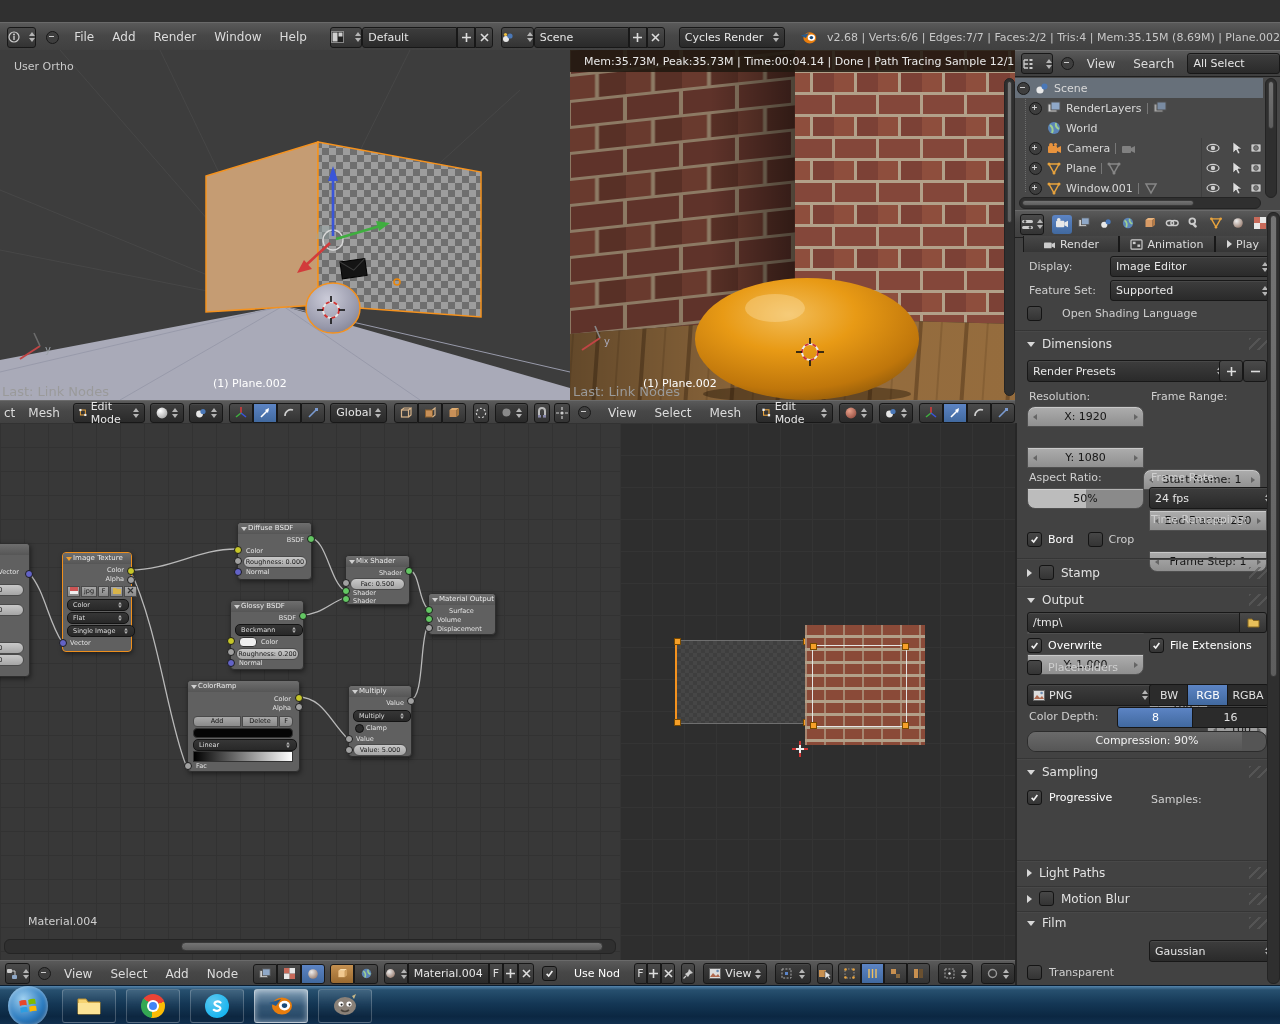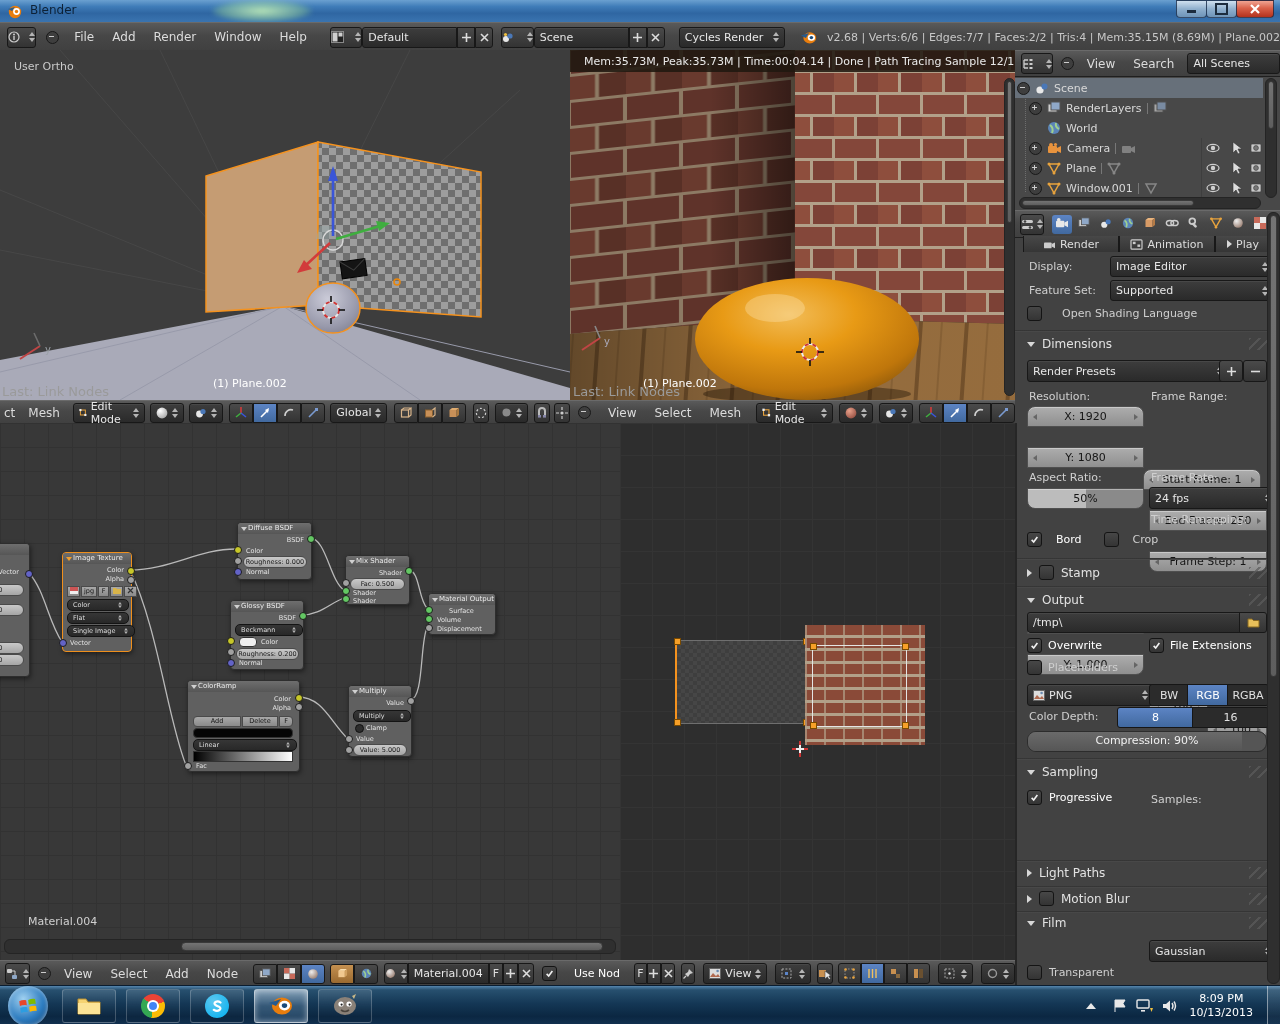--- a/index.html
+++ b/index.html
@@ -67,41 +67,20 @@
     background:linear-gradient(rgba(255,255,255,.12),rgba(255,255,255,.03) 50%,rgba(0,0,0,.08));display:flex;align-items:center;justify-content:center;}
   .tbapp.active{background:linear-gradient(rgba(225,240,255,.5),rgba(160,200,235,.25) 50%,rgba(120,170,215,.25));border-color:rgba(255,255,255,.55);box-shadow:inset 0 0 6px rgba(255,255,255,.5);}
   .uvdot{position:absolute;width:5px;height:5px;background:#f7a028;border:1px solid #7a4a00;}
   .mini{flex:none;}
 </style>
 </head>
 <body>
 
 <div id="screen">
 
-  <div class="abs titlebar flex">
-    <svg class="abs mini" style="left:7px;top:3px" width="16" height="16" viewBox="0 0 16 16">
-        <circle cx="8" cy="9" r="6.2" fill="#e87d0d"></circle>
-        <path d="M1 6 L8 4 L5 8 Z" fill="#2a5d8c"></path>
-        <circle cx="9.5" cy="8.5" r="3.4" fill="#fff"></circle>
-        <circle cx="9.5" cy="8.5" r="1.7" fill="#e87d0d"></circle>
-      </svg>
-    <span class="abs" style="left:30px;top:3px;font-size:12px">Blender</span>
-    <div class="abs greenblob" style="left:212px;top:0;width:100px;height:22px"></div>
-    <div class="abs winbtn" style="left:1176px;top:0;width:29px">
-        <div style="width:9px;height:3px;background:#1c2c3e;margin-top:5px"></div>
-      </div>
-    <div class="abs winbtn" style="left:1206px;top:0;width:29px">
-        <div style="width:9px;height:8px;border:2px solid #1c2c3e"></div>
-      </div>
-    <div class="abs winbtn close" style="left:1236px;top:0;width:36px">
-        <svg width="10" height="10" viewBox="0 0 10 10">
-          <path d="M1 1 L9 9 M9 1 L1 9" stroke="#fff" stroke-width="2.2"></path>
-        </svg>
-      </div>
-  </div>
 
   <div class="abs hdrbar flex" style="left:0;top:22px;width:1280px;height:28px">
     <div class="tbtn" style="margin-left:7px;width:34px;height:19px;gap:3px">
       <svg width="12" height="12" viewBox="0 0 12 12">
           <circle cx="6" cy="6" r="5" fill="none" stroke="#ccc" stroke-width="1.2"></circle>
           <circle cx="6" cy="3.4" r="1" fill="#ccc"></circle>
           <rect x="5.3" y="5" width="1.4" height="4" fill="#ccc"></rect>
         </svg>
       <span class="ddarr"></span>
     </div>
@@ -478,21 +457,21 @@
             <rect x="7.5" y="1" width="3" height="2" fill="#ccc"></rect>
             <rect x="7.5" y="5" width="3" height="2" fill="#ccc"></rect>
             <rect x="7.5" y="9" width="3" height="2" fill="#ccc"></rect>
           </svg>
         <span class="ddarr"></span>
       </div>
       <div class="exp" style="margin-left:8px"></div>
       <span class="menutxt" style="margin-left:4px">View</span>
       <span class="menutxt">Search</span>
       <div class="dd" style="width:92px;height:19px;margin-left:4px">
-          <span>All Scenes</span>
+          <span>All Select</span>
         </div>
     </div>
 
     <div class="abs" style="left:10px;top:30px;width:1px;height:112px;border-left:1px dotted #6d6d6d"></div>
     <div class="orow" style="top:28px;width:248px;background:#67707a">
       <div class="exp" style="margin-left:2px"></div>
       <svg class="mini" width="14" height="14" viewBox="0 0 14 14">
           <circle cx="5" cy="9" r="3.6" fill="#e8e8e8"></circle>
           <circle cx="9.5" cy="5.5" r="3" fill="#4a78b8"></circle>
         </svg>
@@ -765,21 +744,21 @@
     <div class="numf abs" style="left:12px;top:297px;width:115px;height:19px;border-radius:0 0 8px 8px">
         <span class="aL"></span>
         <span>Y: 1.000</span>
         <span class="aR"></span>
       </div>
     <div class="dd abs" style="left:134px;top:277px;width:116px;height:20px">
         <span>24 fps</span>
         <span class="ddarr"></span>
       </div>
     <span class="abs lbl" style="left:136px;top:303px">Time Remapping:</span>
-    <div class="abs flex" style="left:12px;top:322px;gap:14px">
+    <div class="abs flex" style="left:12px;top:322px;gap:6px">
       <div class="chk">
           <svg width="9" height="9" viewBox="0 0 11 11">
             <path d="M2 6 L4.5 8.5 L9 2.5" stroke="#f0f0f0" stroke-width="2" fill="none"></path>
           </svg>
         </div>
       <span class="lbl white">Bord</span>
       <div class="chk" style="margin-left:8px"></div>
       <span class="lbl">Crop</span>
     </div>
     <div class="numf abs" style="left:134px;top:320px;width:57px;height:19px;border-radius:8px 0 0 8px">
@@ -1301,35 +1280,15 @@
       <svg width="26" height="24" viewBox="0 0 26 24">
           <ellipse cx="13" cy="12" rx="11" ry="9" fill="#8a8178"></ellipse>
           <circle cx="9" cy="10" r="2.6" fill="#fff"></circle>
           <circle cx="17" cy="10" r="2.6" fill="#fff"></circle>
           <circle cx="9.6" cy="10.6" r="1.1" fill="#222"></circle>
           <circle cx="17.6" cy="10.6" r="1.1" fill="#222"></circle>
           <path d="M9 16 Q13 19 17 16" stroke="#4a443e" stroke-width="1.6" fill="none"></path>
           <path d="M20 2 L24 0 L22 5 Z" fill="#c8b888"></path>
         </svg>
     </div>
-    <div style="margin-left:auto" class="flex">
-      <div style="width:0;height:0;border-left:5px solid transparent;border-right:5px solid transparent;border-bottom:6px solid #e8e8e8;margin-right:16px"></div>
-      <svg width="16" height="14" viewBox="0 0 16 14" style="margin-right:8px">
-          <path d="M3 1 V13 M3 1 H13 L11 4.5 L13 8 H3" fill="#e8e8e8" stroke="#e8e8e8"></path>
-        </svg>
-      <svg width="18" height="14" viewBox="0 0 18 14" style="margin-right:8px">
-          <rect x="1" y="1" width="12" height="8" rx="1" fill="none" stroke="#e8e8e8" stroke-width="1.4"></rect>
-          <rect x="5" y="11" width="4" height="1.6" fill="#e8e8e8"></rect>
-          <path d="M14 9 L17 9 L15.5 13 Z" fill="#f0c040"></path>
-        </svg>
-      <svg width="16" height="14" viewBox="0 0 16 14" style="margin-right:12px">
-          <polygon points="1,5 4,5 8,1.5 8,12.5 4,9 1,9" fill="#e8e8e8"></polygon>
-          <path d="M10 4 Q12 7 10 10 M12 2.5 Q15 7 12 11.5" stroke="#e8e8e8" stroke-width="1.4" fill="none"></path>
-        </svg>
-      <div style="text-align:center;color:#fff;font-size:11px;line-height:14px;margin-right:14px">
-        <div>8:09 PM</div>
-        <div>10/13/2013</div>
-      </div>
-      <div style="width:12px;height:39px;border-left:1px solid rgba(255,255,255,.45);background:linear-gradient(rgba(255,255,255,.12),rgba(255,255,255,.02))"></div>
-    </div>
   </div>
 
 </div>
 
 </body></html>

